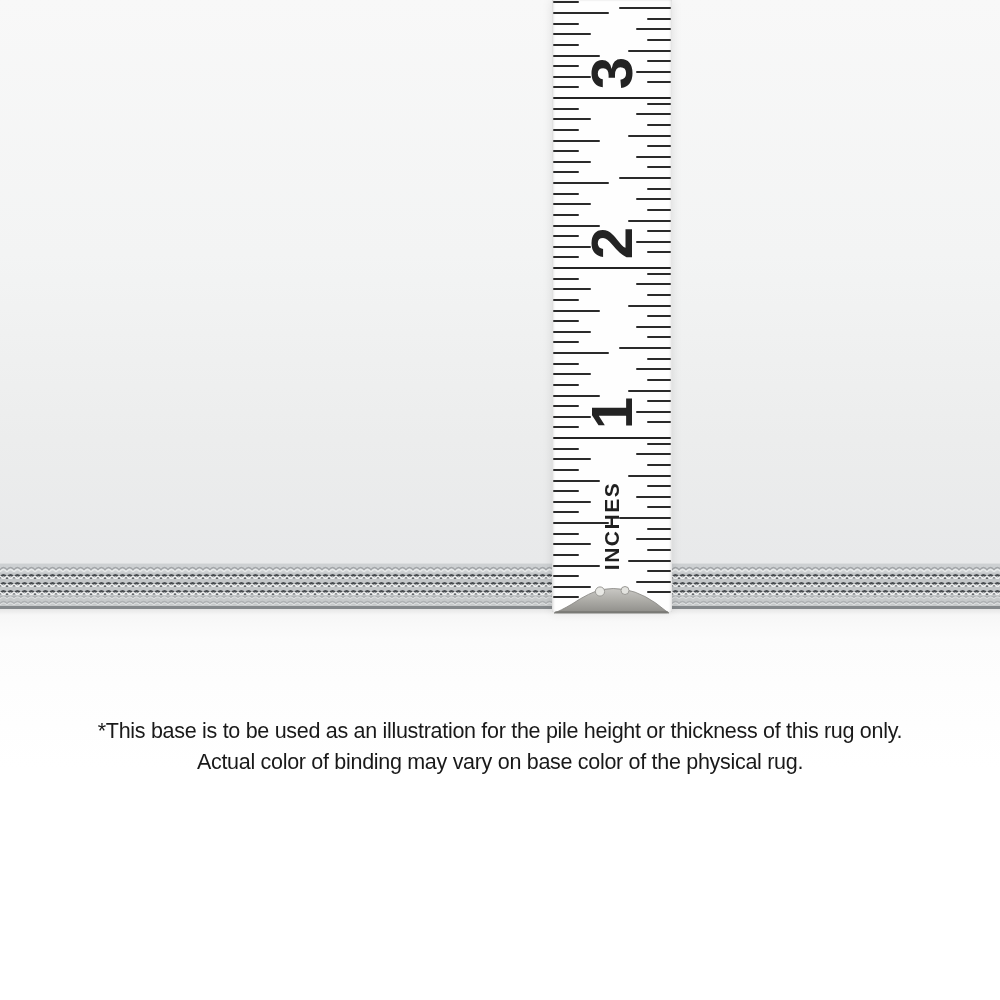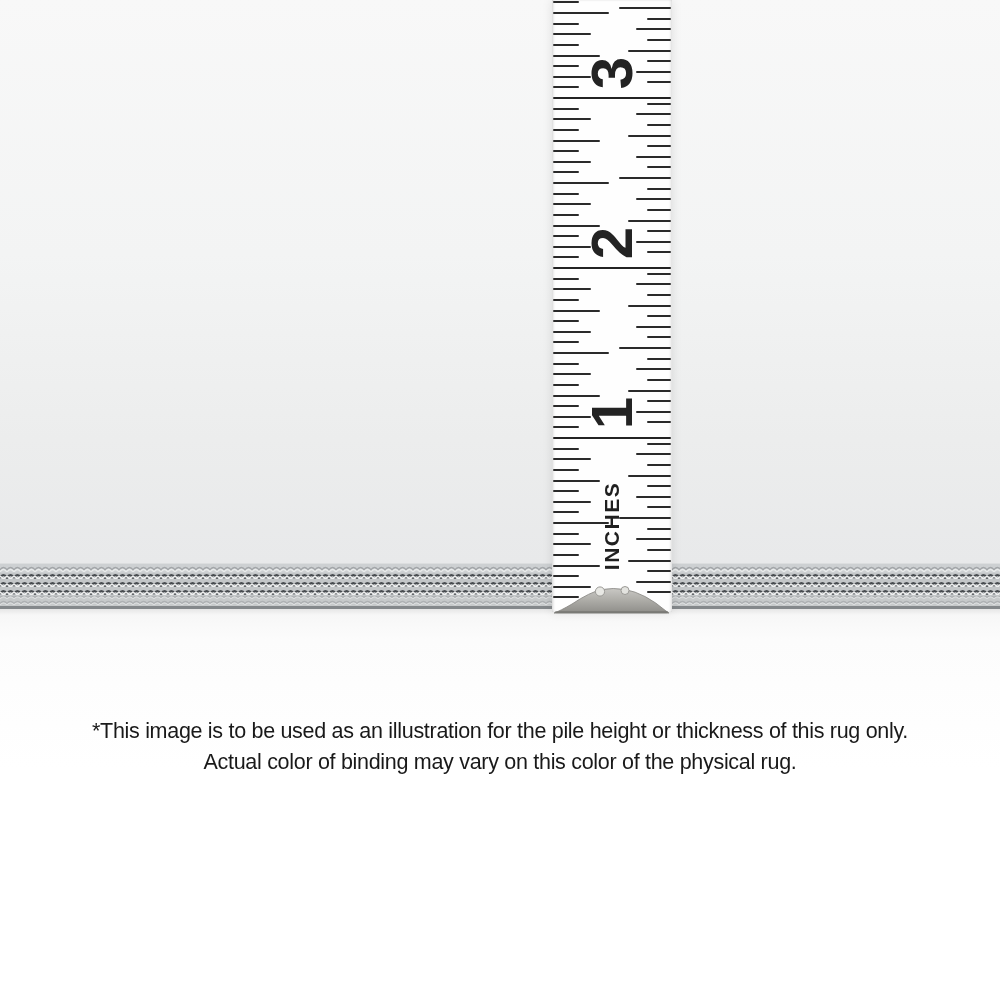--- a/index.html
+++ b/index.html
@@ -220,17 +220,17 @@
       </div>
       <div class="inch-number" style="top: 222px;">
         <span>2</span>
       </div>
       <div class="inch-number" style="top: 392px;">
         <span>1</span>
       </div>
     </div>
 
   <div class="caption">
-    <div>*This image is to be used as an illustration for the pile height or thickness of this rug only.</div>
-    <div>Actual color of binding may vary on this color of the physical rug.</div>
+    <div>*This base is to be used as an illustration for the pile height or thickness of this rug only.</div>
+    <div>Actual color of binding may vary on base color of the physical rug.</div>
   </div>
 
 </div>
 
 </body></html>

